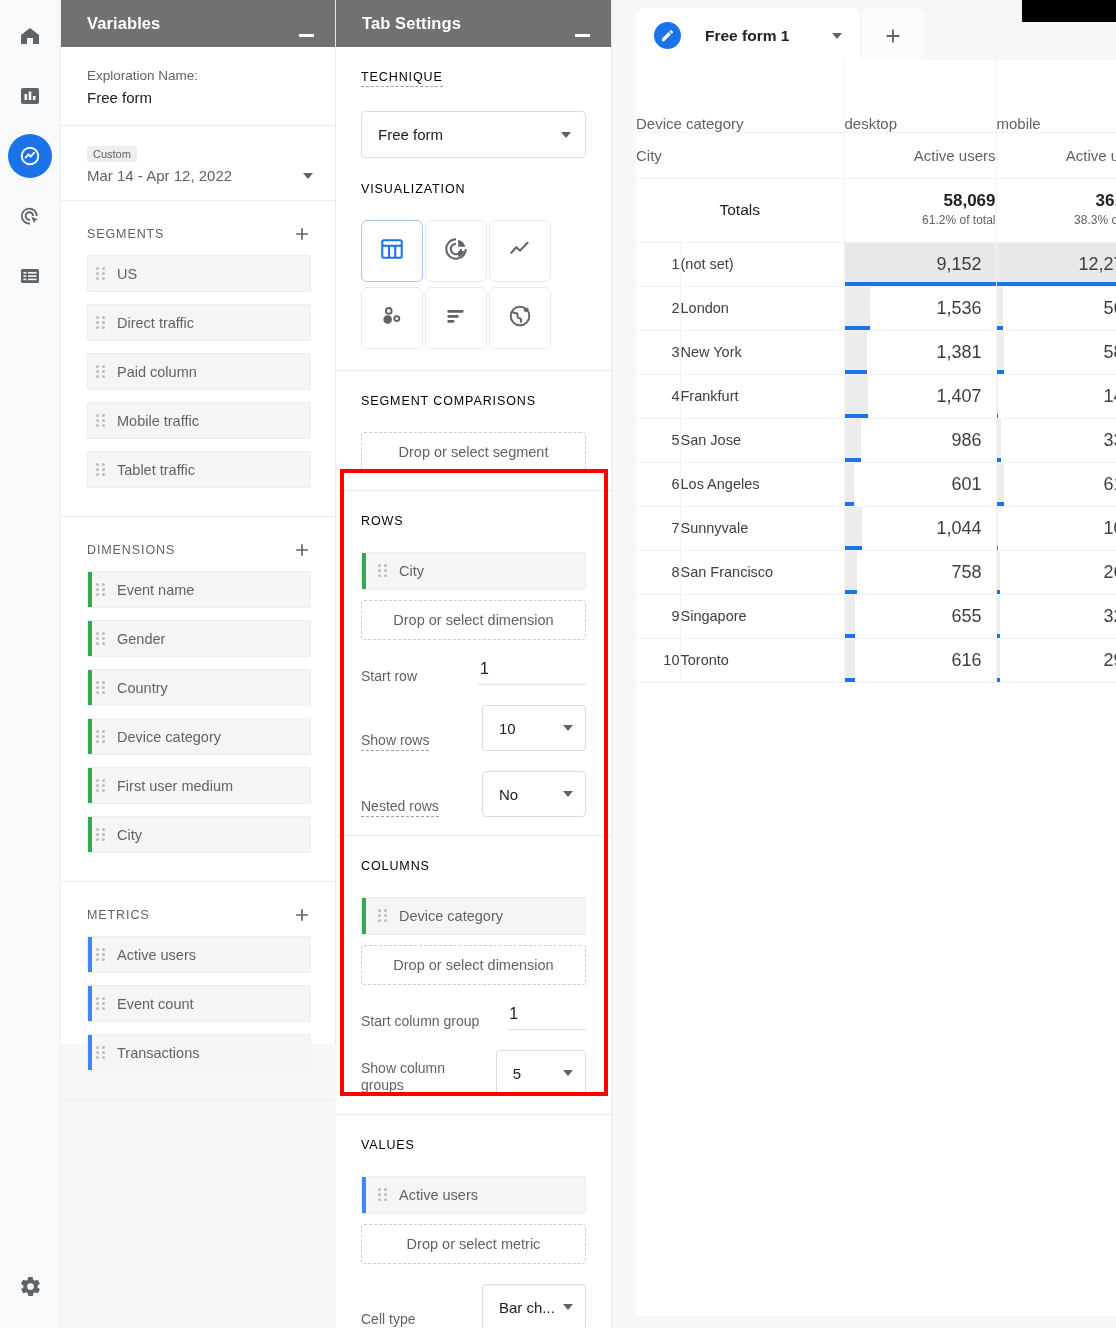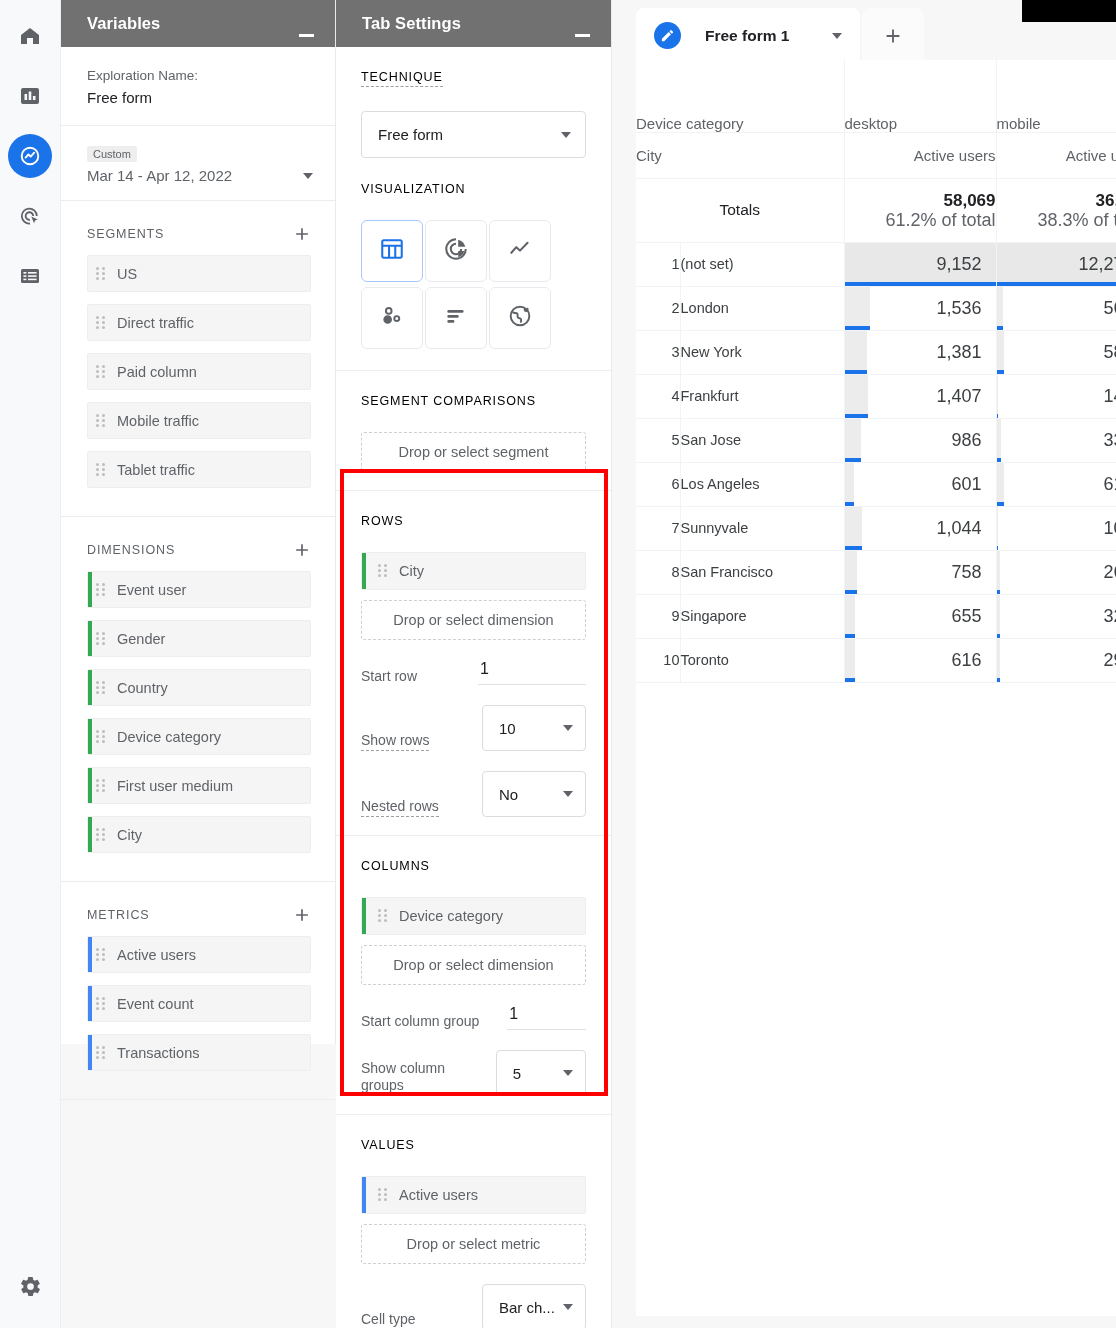--- a/index.html
+++ b/index.html
@@ -260,21 +260,21 @@
   }
   .totals-cell {
     height: 64px; text-align: center; vertical-align: middle;
     font-size: 15.5px; font-weight: bold; color: #202124;
   }
   .totals-val {
     height: 64px; text-align: right; vertical-align: middle;
     padding: 0 14px;
   }
   .totals-num { font-size: 17px; font-weight: bold; color: #202124; line-height: 20px; }
-  .totals-pct { font-size: 18px; color: #5f6368; line-height: 18px; margin-left: 12px; }
+  .totals-pct { font-size: 12px; color: #5f6368; line-height: 18px; margin-left: 12px; }
 
   .cell-idx {
     height: 44px; text-align: right; padding-right: 11px;
     font-size: 14.5px; color: #3c4043; vertical-align: middle;
   }
   .cell-city {
     height: 44px; text-align: left; padding-left: 10px;
     font-size: 14.5px; color: #3c4043; vertical-align: middle;
   }
   .cell-bar {
@@ -456,21 +456,21 @@
         <div class="chip acc-green">
             <span class="accent"></span>
             <span class="grip">
               <i></i>
               <i></i>
               <i></i>
               <i></i>
               <i></i>
               <i></i>
             </span>
-            <span>Event user</span>
+            <span>Event name</span>
           </div>
         <div class="chip acc-green">
             <span class="accent"></span>
             <span class="grip">
               <i></i>
               <i></i>
               <i></i>
               <i></i>
               <i></i>
               <i></i>

